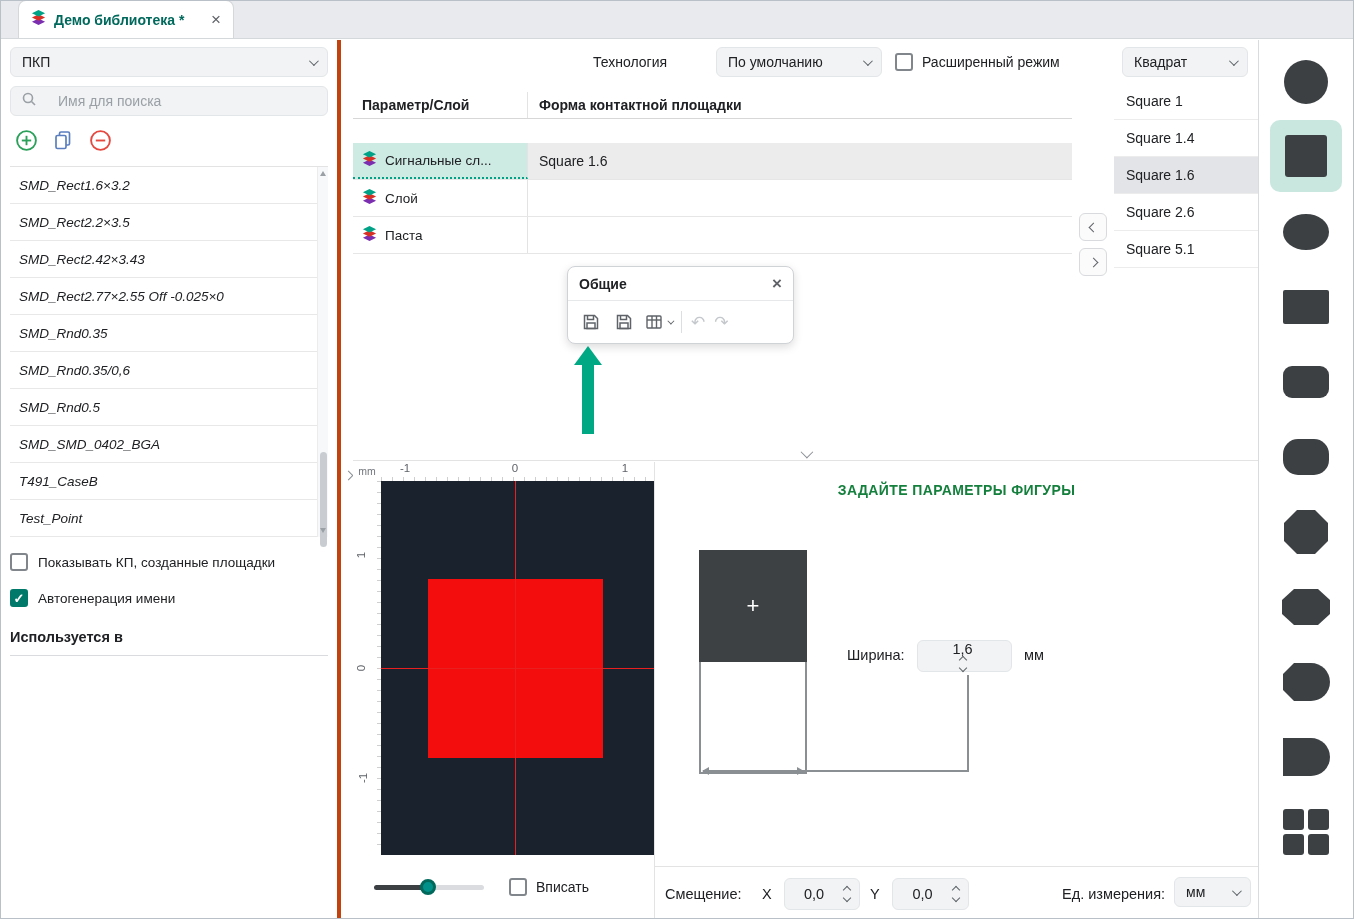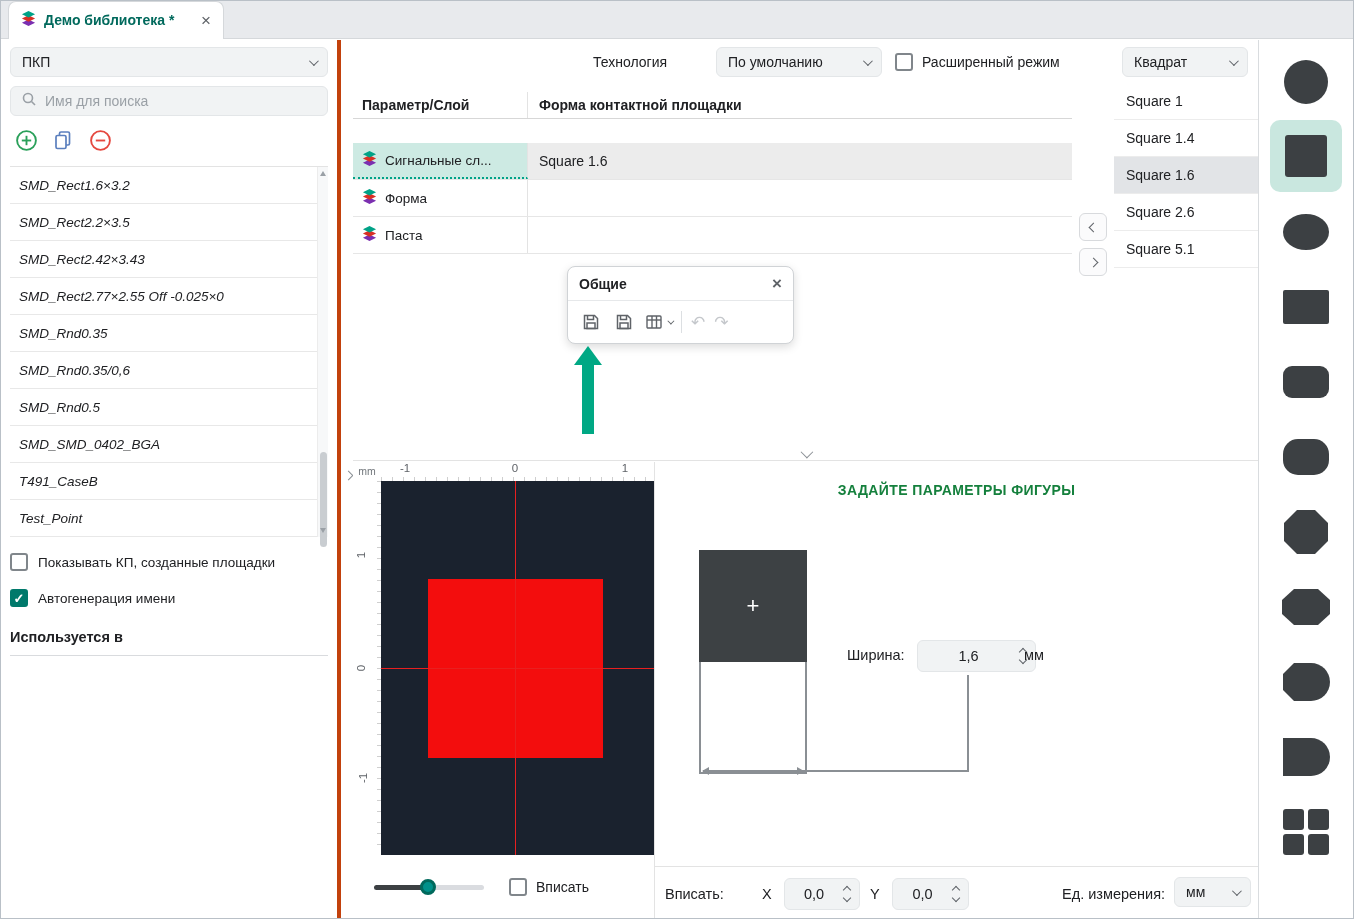--- a/index.html
+++ b/index.html
@@ -1,20 +1,20 @@
 <!DOCTYPE html>
 <html><head>
 <meta charset="utf-8">
 <style>
   * { box-sizing: border-box; margin: 0; padding: 0; }
   html,body { width:1354px; height:919px; font-family:"Liberation Sans", sans-serif; background:#eef0f2; color:#202124; }
   .window { position:relative; width:1354px; height:919px; border:1px solid #b9c0c7; background:#fff; overflow:hidden; }
 
   
-  .tabstrip { height:38px; background:#e8eaed; border-bottom:1px solid #d5d8db; display:flex; align-items:center; padding-left:7px; }
+  .tabstrip { height:38px; background:#e8eaed; border-bottom:1px solid #d5d8db; display:flex; align-items:flex-end; padding-left:17px; }
   .tab { height:38px; width:216px; background:#fff; border:1px solid #d5d8db; border-bottom:none; border-radius:8px 8px 0 0; display:flex; align-items:center; gap:8px; padding:0 12px; }
   .tab-title { font-size:14px; font-weight:bold; color:#00695c; white-space:nowrap; }
   .tab-close { margin-left:auto; font-size:17px; color:#5f6368; line-height:1; cursor:pointer; }
 
   .app-body { position:absolute; top:39px; left:0; right:0; bottom:0; background:#fff; }
 
   
   .select-box { height:30px; background:#f1f3f4; border:1px solid #e3e6e8; border-radius:6px; display:flex; align-items:center; justify-content:space-between; padding:0 11px; font-size:14px; color:#202124; }
   .chev { display:inline-block; width:7px; height:7px; border-right:1.8px solid #5f6368; border-bottom:1.8px solid #5f6368; }
   .chev.down { transform:rotate(45deg) translateY(-2px); }
@@ -25,21 +25,21 @@
   .chev-t.up { transform:rotate(-135deg); margin-bottom:1px; }
   .chev-t.dn { transform:rotate(45deg); margin-top:1px; }
   .cb { width:18px; height:18px; border:2px solid #80868b; border-radius:3px; background:#fff; flex:none; }
   .cb.checked { background:#00796b; border-color:#00796b; color:#fff; display:flex; align-items:center; justify-content:center; font-size:13px; font-weight:bold; }
   .spinner { position:absolute; height:32px; background:#f1f3f4; border:1px solid #e3e6e8; border-radius:6px; display:flex; align-items:center; padding:0 6px 0 2px; }
   .spinner input { border:none; background:transparent; width:100%; font-size:14.5px; font-family:"Liberation Sans", sans-serif; color:#202124; text-align:center; outline:none; }
   .spin-btns { display:flex; flex-direction:column; align-items:center; justify-content:center; width:12px; flex:none; }
 
   
   .sidebar { position:absolute; left:0; top:0; bottom:0; width:340px; border-right:4px solid #c2410c; background:#fff; padding:7px 9px; }
-  .search-box { margin-top:9px; height:30px; background:#f1f3f4; border:1px solid #e3e6e8; border-radius:6px; display:flex; align-items:center; gap:8px; padding:0 10px; }
+  .search-box { margin-top:9px; height:30px; background:#f1f3f4; border:1px solid #e3e6e8; border-radius:6px; display:flex; align-items:center; gap:21px; padding:0 10px; }
   .search-box input { border:none; background:transparent; outline:none; font-size:14px; font-family:"Liberation Sans", sans-serif; color:#202124; width:100%; }
   .search-box input::placeholder { color:#9aa0a6; }
   .action-row { margin-top:4px; height:40px; display:flex; align-items:center; gap:13px; padding-left:4px; }
   .icon-btn { width:24px; height:24px; background:none; border:none; display:flex; align-items:center; justify-content:center; cursor:pointer; }
   .pad-list { position:relative; margin-top:6px; border-top:1px solid #e3e3e3;font-style:italic; }
   .pad-row { height:37px; display:flex; align-items:center; padding-left:9px; padding-right:16px; font-size:13.5px; border-bottom:1px solid #e8e8e8; white-space:nowrap; overflow:hidden; }
   .pad-row.selected { border:2px solid #00a287; font-weight:bold; height:37px; }
   .list-scrollbar { position:absolute; right:0; top:0; bottom:0; width:11px; background:#f7f8f9; border-left:1px solid #ececec; }
   .sb-arrow { position:absolute; left:2px; width:0; height:0; border-left:3.5px solid transparent; border-right:3.5px solid transparent; }
   .sb-arrow.up { top:4px; border-bottom:5px solid #9aa0a6; }
@@ -257,21 +257,21 @@
           </div>
           <div class="col-shape">Square 1.6</div>
         </div>
         <div class="pt-row">
           <div class="col-layer">
             <span><svg width="15" height="17" viewBox="0 0 16 18">
                   <polygon points="8,10 15,13.5 8,17 1,13.5" fill="#7b2fb0"></polygon>
                   <polygon points="8,5.5 15,9 8,12.5 1,9" fill="#d93025"></polygon>
                   <polygon points="8,1 15,4.5 8,8 1,4.5" fill="#00a287"></polygon>
                 </svg></span>
-            <span>Форма</span>
+            <span>Слой</span>
           </div>
           <div class="col-shape"></div>
         </div>
         <div class="pt-row">
           <div class="col-layer">
             <span><svg width="15" height="17" viewBox="0 0 16 18">
                   <polygon points="8,10 15,13.5 8,17 1,13.5" fill="#7b2fb0"></polygon>
                   <polygon points="8,5.5 15,9 8,12.5 1,9" fill="#d93025"></polygon>
                   <polygon points="8,1 15,4.5 8,8 1,4.5" fill="#00a287"></polygon>
                 </svg></span>
@@ -372,31 +372,31 @@
 
         <div class="prev-dark">
           <span class="prev-plus">+</span>
         </div>
         <div class="prev-white"></div>
         <div class="dim-arrow"></div>
         <div class="conn-h"></div>
         <div class="conn-v"></div>
 
         <div class="width-label">Ширина:</div>
-        <div class="spinner" style="left:262px; top:178px; width:119px;">
+        <div class="spinner" style="left:262px; top:178px; width:95px;flex-direction:column;">
           <input value="1,6" style="">
           <div class="spin-btns">
             <span class="chev-t up"></span>
             <span class="chev-t dn"></span>
           </div>
         </div>
         <div class="width-unit">мм</div>
 
         <div class="params-bottom">
-          <span class="pb-label" style="left:10px;">Вписать:</span>
+          <span class="pb-label" style="left:10px;">Смещение:</span>
           <span class="pb-label" style="left:107px;">X</span>
           <div class="spinner" style="left:129px; top:11px; width:76px;">
             <input value="0,0" style="">
             <div class="spin-btns">
               <span class="chev-t up"></span>
               <span class="chev-t dn"></span>
             </div>
           </div>
           <span class="pb-label" style="left:215px;">Y</span>
           <div class="spinner" style="left:237px; top:11px; width:77px;">

